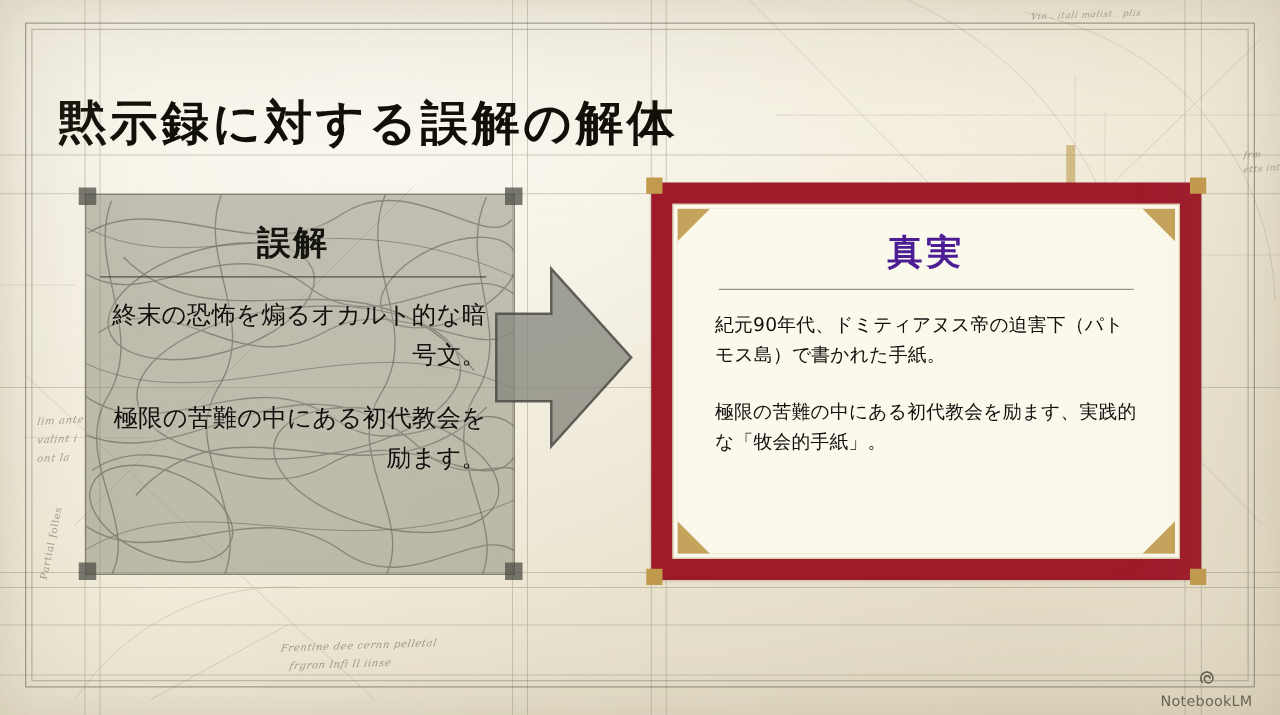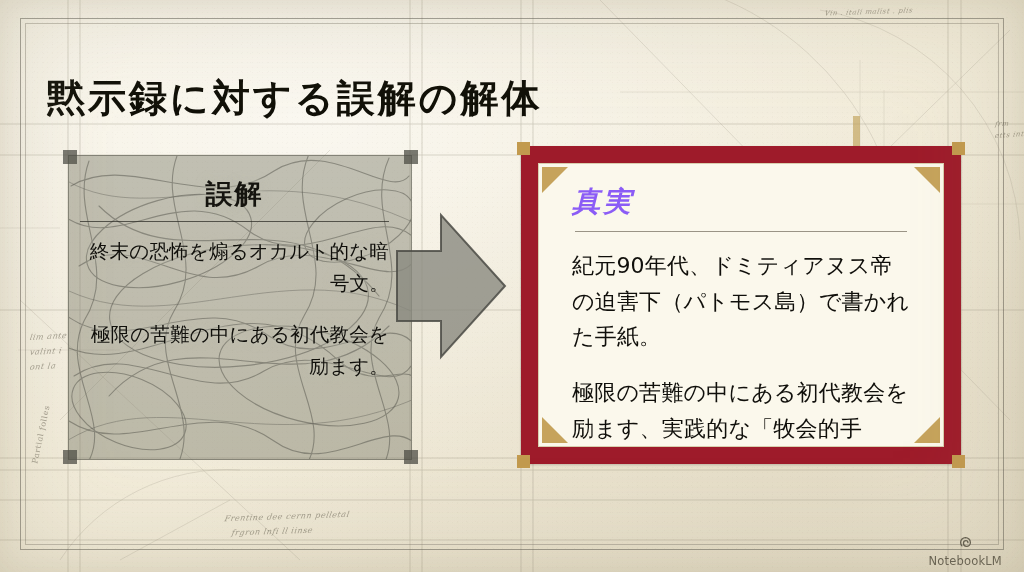--- a/index.html
+++ b/index.html
@@ -70,25 +70,25 @@
     border:1px solid #C9B784;}
   .truth-inner{position:absolute;left:21px;top:21px;right:21px;bottom:21px;
     background:#FBF8EC;overflow:hidden;}
   .corner-wedge{position:absolute;width:0;height:0;}
   .cw-tl{left:0;top:0;border-top:26px solid #C6A35C;border-right:26px solid transparent;}
   .cw-tr{right:0;top:0;border-top:26px solid #C6A35C;border-left:26px solid transparent;}
   .cw-bl{left:0;bottom:0;border-bottom:26px solid #C6A35C;border-right:26px solid transparent;}
   .cw-br{right:0;bottom:0;border-bottom:26px solid #C6A35C;border-left:26px solid transparent;}
   .truth-content{position:relative;z-index:4;padding:10px 30px 0 30px;}
   .truth-head{
-    font-family:"Liberation Serif", serif;font-weight:700;font-size:28px;color:#8b5cf6;
-    text-align:left;letter-spacing:3px;margin:6px 0 10px 0;font-style:italic;}
+    font-family:"Liberation Serif", serif;font-weight:700;font-size:28px;color:#4c1d95;
+    text-align:center;letter-spacing:3px;margin:6px 0 10px 0;}
   .rule-thin{height:0;border-top:1px solid #9A9486;margin:0 3px 16px 3px;}
   .truth-body p{
-    font-family:"DejaVu Sans", sans-serif;font-size:22px;line-height:1.62;color:#100f0b;
+    font-family:"DejaVu Sans", sans-serif;font-size:15px;line-height:1.62;color:#100f0b;
     margin:0 0 20px 0;letter-spacing:.2px;}
 
   
   .title{
     position:absolute;left:47px;top:33px;
     font-family:"Liberation Serif", serif;font-weight:700;
     font-size:38px;letter-spacing:3px;color:#111008;margin-top:40px;
   }
 
   

